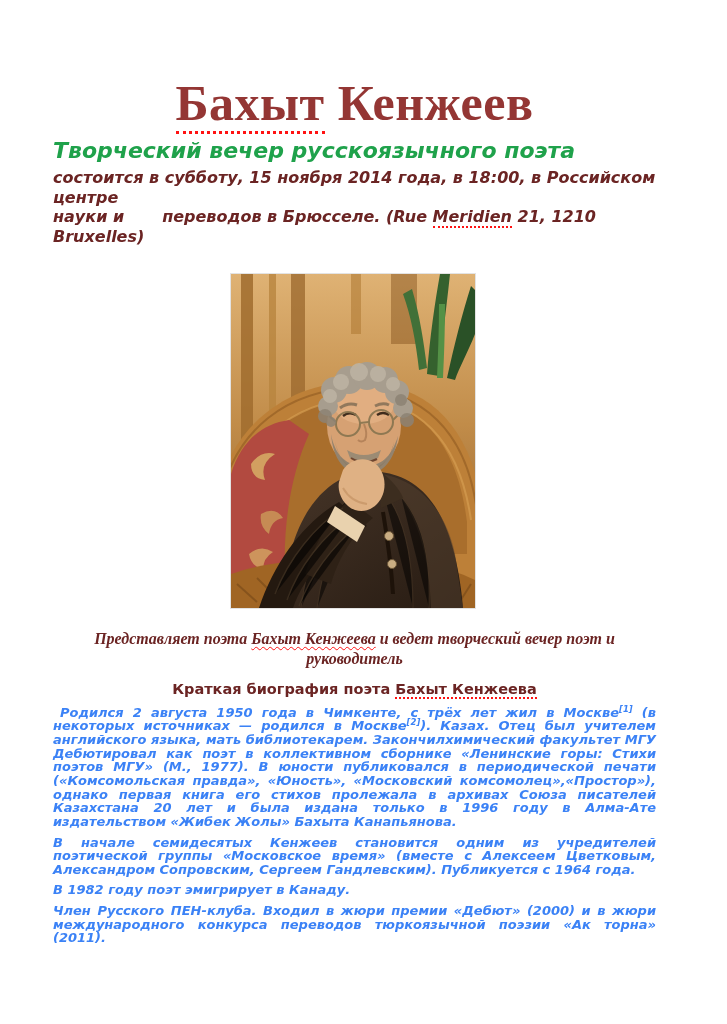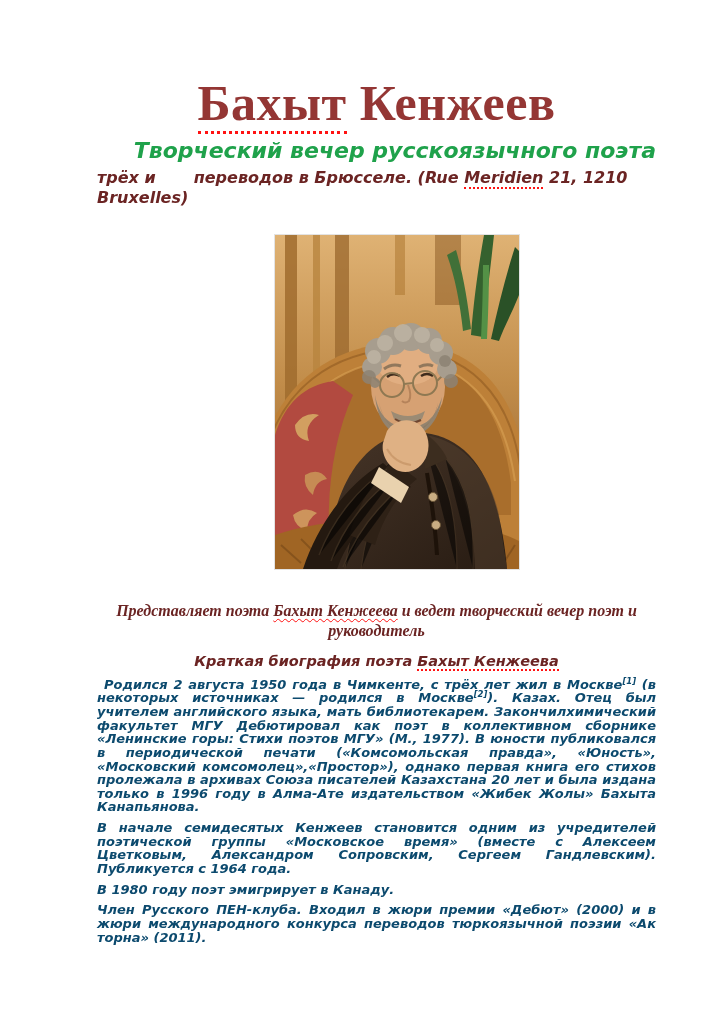--- a/index.html
+++ b/index.html
@@ -1,81 +1,82 @@
 <!DOCTYPE html>
 <html><head>
 <meta charset="utf-8">
 <style>
   html,body{margin:0;padding:0;}
   body{
     width:727px;height:1024px;background:#ffffff;overflow:hidden;
     font-family:"DejaVu Sans",sans-serif;
     -webkit-font-smoothing:antialiased;
   }
-  .page{box-sizing:border-box;width:727px;height:1024px;padding:78px 71px 0 97px;}
+  .page{box-sizing:border-box;width:727px;height:1024px;padding:78px 71px 0 53px;}
 
   .doc-title{
     font-family:"Liberation Serif","DejaVu Serif",serif;
     font-weight:bold;font-size:50px;line-height:1.0;
     color:#943634;text-align:center;letter-spacing:0.5px;
     margin:0 0 10px 0;
   }
   .dotted-red{border-bottom:3px dotted #ff1212;}
   .dotted-red-thin{border-bottom:2px dotted #ff1212;text-align:right;}
   .wavy-red{
     text-decoration:underline;text-decoration-style:wavy;
     text-decoration-color:#ff1212;text-decoration-thickness:1px;
     text-underline-offset:2px;
   }
 
   .subtitle{
-    text-align:right;color:#1fa24b;
+    text-align:left;color:#1fa24b;
     font-size:22px;font-weight:bold;font-style:italic;
     margin:0 0 5px 0;line-height:1.15;
   }
   .event-info{
     color:#6b2423;font-size:16px;font-weight:bold;font-style:italic;
     line-height:1.22;margin:0;
   }
   .tab-gap{display:inline-block;width:38px;}
   .name-gap{display:inline-block;width:40px;}
 
   .photo-wrap{margin:27px 0 0 177px;width:244px;height:334px;border:1px solid #e3e3e3;box-sizing:content-box;}
   .photo-wrap svg{display:block;}
 
   .presenter{
-    margin-top:31px;text-align:center;
+    margin-top:20px;text-align:center;
     font-family:"Liberation Serif","DejaVu Serif",serif;
     font-weight:bold;font-style:italic;color:#6b2423;
     font-size:16px;line-height:1.2;
   }
   .bio-heading{
     margin-top:13px;text-align:center;
-    font-size:14.5px;font-weight:bold;font-style:italic;color:#6b2423;
+    font-size:14.5px;font-weight:bold;color:#6b2423;
   }
   .bio{margin-top:9px;}
   .bio p{
-    margin:0 0 7px 0;color:#0c4a6e;
+    margin:0 0 7px 0;color:#3b82f6;
     font-size:13px;font-weight:bold;font-style:italic;
     line-height:1.05;text-align:justify;
   }
   .bio p.indent-first{text-indent:7px;}
   .bio sup{font-size:8.5px;line-height:0;vertical-align:super;}
 </style>
 </head>
 <body>
 
 <div class="page">
 
   <h1 class="doc-title"><span class="dotted-red">Бахыт</span><span> Кенжеев</span></h1>
 
   <div class="subtitle">Творческий вечер русскоязычного поэта</div>
 
   <div class="event-info">
-    <div><span>трёх и</span><span class="tab-gap"></span><span>переводов в Брюсселе. (Rue </span><span class="dotted-red-thin">Meridien</span><span> 21, 1210 Bruxelles)</span></div>
+    <div>состоится в субботу, 15 ноября 2014 года, в 18:00, в Российском центре</div>
+    <div><span>науки и</span><span class="tab-gap"></span><span>переводов в Брюсселе. (Rue </span><span class="dotted-red-thin">Meridien</span><span> 21, 1210 Bruxelles)</span></div>
   </div>
 
   <div class="photo-wrap" title="Портрет поэта: мужчина с седыми кудрявыми волосами и в очках, подпирающий подбородок рукой, в тёмно-коричневой рубашке, в плетёном кресле">
     <svg viewBox="0 0 244 334" width="244" height="334">
       <defs>
         <linearGradient id="gbg" x1="0" y1="0" x2="0" y2="1">
           <stop offset="0" stop-color="#dfb274"></stop>
           <stop offset="0.45" stop-color="#c18c49"></stop>
           <stop offset="1" stop-color="#8a5a2c"></stop>
         </linearGradient>
@@ -182,18 +183,18 @@
 
   <div class="presenter">
     <div><span>Представляет поэта </span><span class="wavy-red">Бахыт Кенжеева</span><span> и ведет творческий вечер поэт и руководитель</span></div>
   </div>
 
   <div class="bio-heading"><span>Краткая биография поэта </span><span class="dotted-red-thin">Бахыт Кенжеева</span></div>
 
   <div class="bio">
     <p class="indent-first"><span>Родился 2 августа 1950 года в Чимкенте, с трёх лет жил в Москве</span><sup>[1]</sup><span> (в некоторых источниках — родился в Москве</span><sup>[2]</sup><span>). Казах. Отец был учителем английского языка, мать библиотекарем. Закончилхимический факультет МГУ Дебютировал как поэт в коллективном сборнике «Ленинские горы: Стихи поэтов МГУ» (М., 1977). В юности публиковался в периодической печати («Комсомольская правда», «Юность», «Московский комсомолец»,«Простор»), однако первая книга его стихов пролежала в архивах Союза писателей Казахстана 20 лет и была издана только в 1996 году в Алма-Ате издательством «Жибек Жолы» Бахыта Канапьянова.</span></p>
     <p>В начале семидесятых Кенжеев становится одним из учредителей поэтической группы «Московское время» (вместе с Алексеем Цветковым, Александром Сопровским, Сергеем Гандлевским). Публикуется с 1964 года.</p>
-    <p>В 1980 году поэт эмигрирует в Канаду.</p>
+    <p>В 1982 году поэт эмигрирует в Канаду.</p>
     <p>Член Русского ПЕН-клуба. Входил в жюри премии «Дебют» (2000) и в жюри международного конкурса переводов тюркоязычной поэзии «Ак торна» (2011).</p>
 
   </div>
 
 </div>
 
 </body></html>

